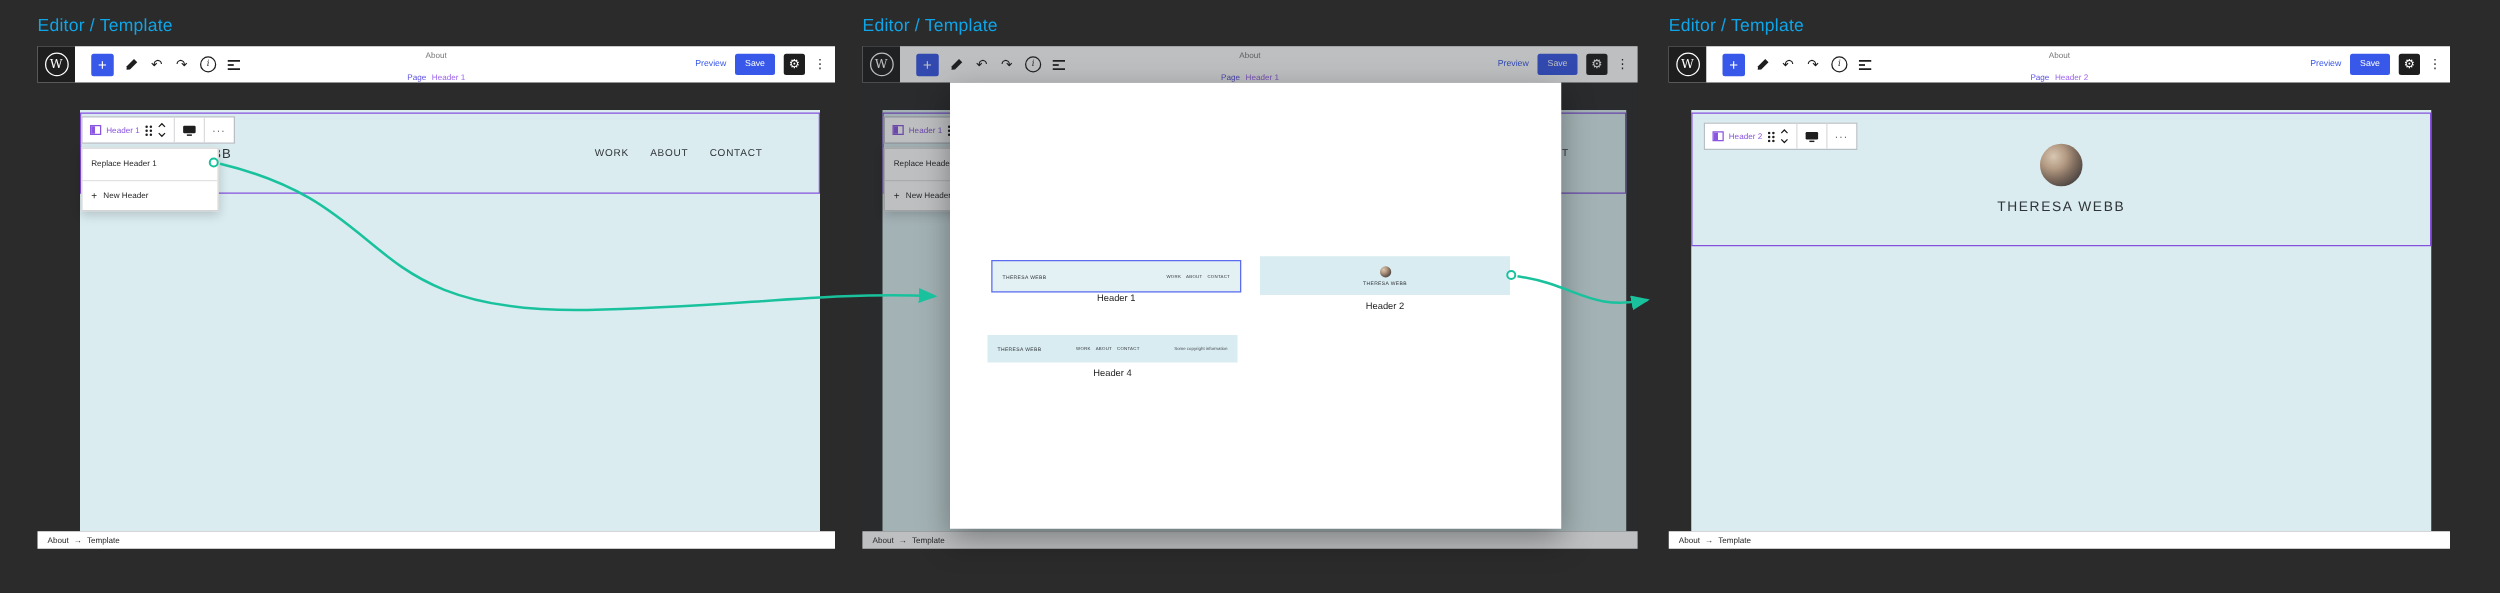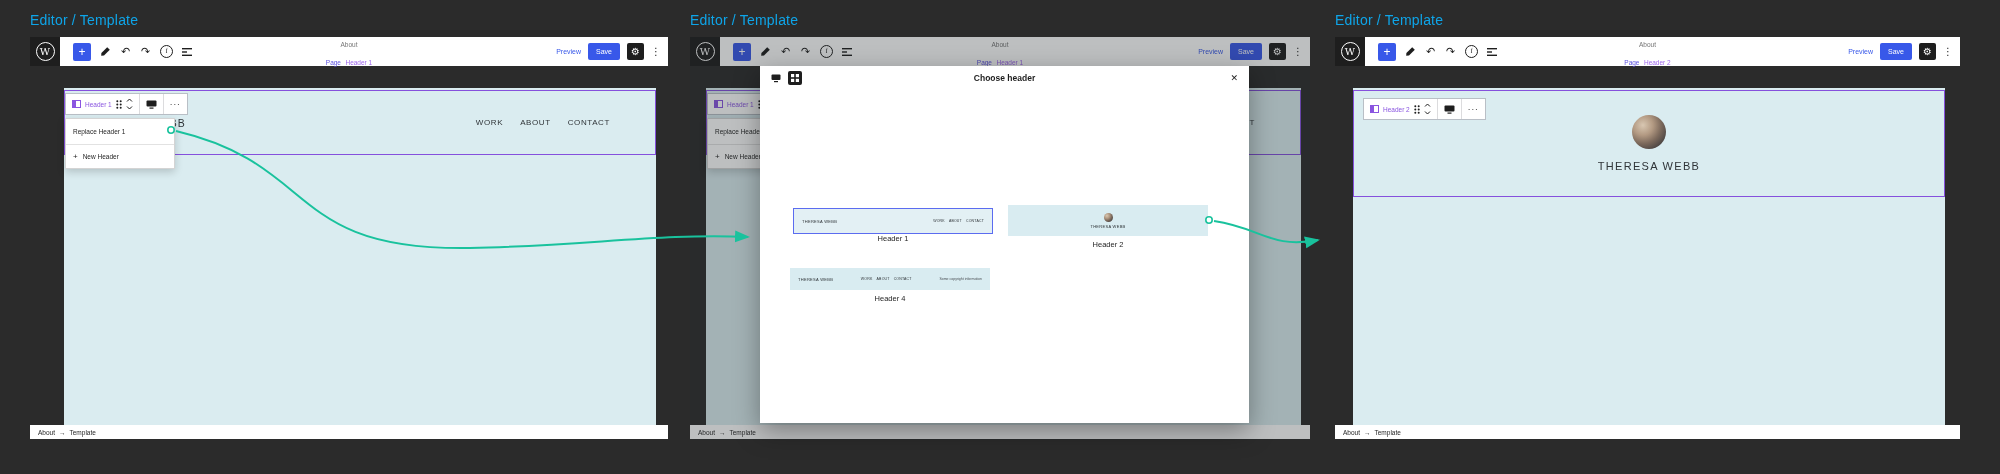--- a/index.html
+++ b/index.html
@@ -265,39 +265,20 @@
 
     <div class="bottom-bar">
       <span>About</span>
       <span class="bc-arrow">→</span>
       <span>Template</span>
     </div>
 
     <div class="dim-overlay"></div>
 
     <div class="modal">
-      <div class="modal-header">
-        <span class="monitor-dark">
-            <svg width="10" height="9" viewBox="0 0 10 9">
-              <rect x="0.5" y="0.5" width="9" height="5.5" rx="1" fill="#1e1e1e"></rect>
-              <rect x="3" y="7" width="4" height="1.2" fill="#1e1e1e"></rect>
-            </svg>
-          </span>
-        <span class="grid-btn">
-            <svg width="14" height="14" viewBox="0 0 14 14">
-              <rect x="0" y="0" width="14" height="14" rx="2" fill="#1e1e1e"></rect>
-              <rect x="3" y="3" width="3.2" height="3.2" fill="#fff"></rect>
-              <rect x="7.8" y="3" width="3.2" height="3.2" fill="#fff"></rect>
-              <rect x="3" y="7.8" width="3.2" height="3.2" fill="#fff"></rect>
-              <rect x="7.8" y="7.8" width="3.2" height="3.2" fill="#fff"></rect>
-            </svg>
-          </span>
-        <div class="modal-title">Choose header</div>
-        <span class="modal-close">✕</span>
-      </div>
 
       <div class="card card1">
         <span class="mini-title">THERESA WEBB</span>
         <span class="mini-nav">
           <span>WORK</span>
           <span>ABOUT</span>
           <span>CONTACT</span>
         </span>
       </div>
       <div class="card-label lbl1">Header 1</div>

